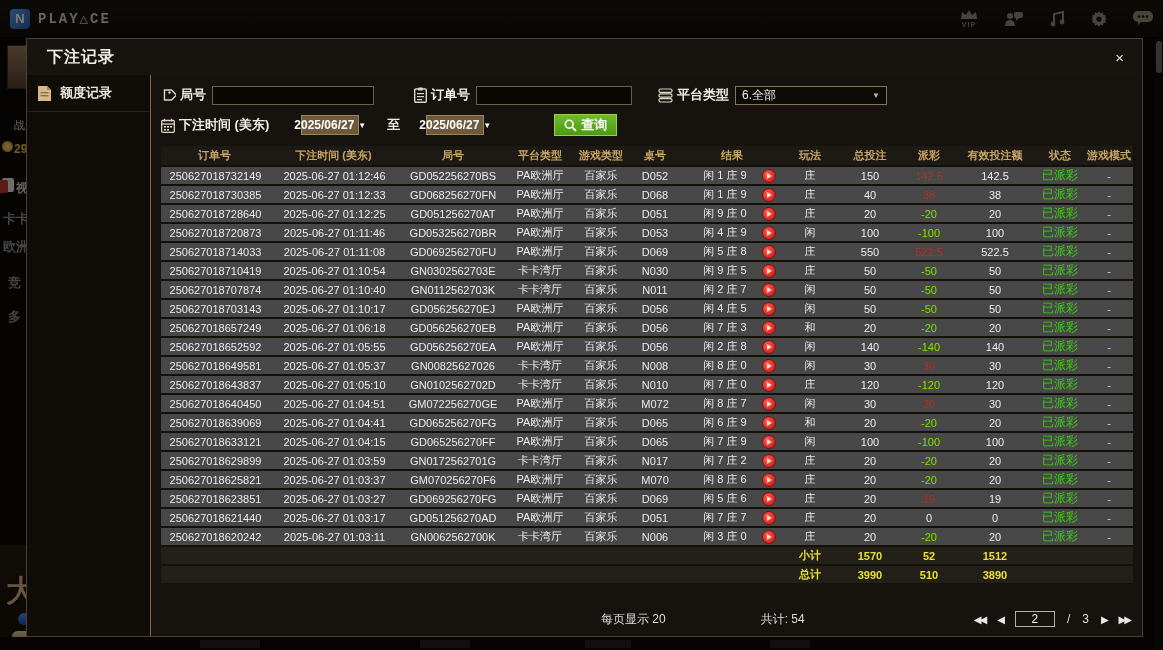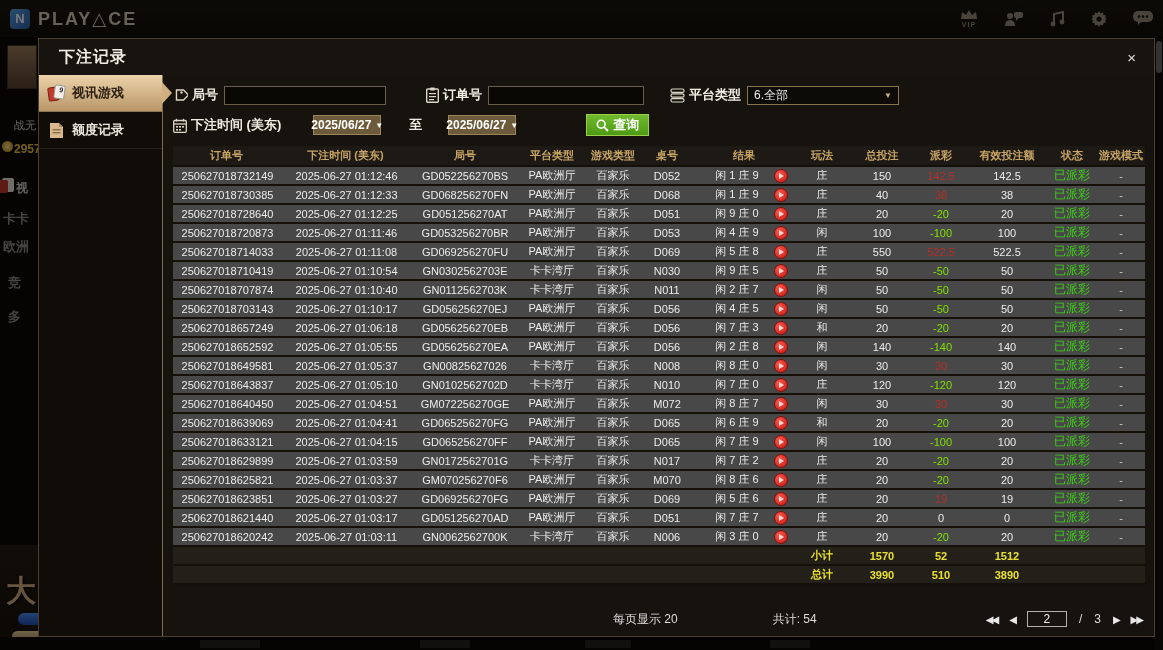--- a/index.html
+++ b/index.html
@@ -2,21 +2,21 @@
 <html><head>
 <meta charset="utf-8">
 <style>
   * { margin:0; padding:0; box-sizing:border-box; }
   html,body { width:1163px; height:650px; background:#000; font-family:"Liberation Sans","DejaVu Sans",sans-serif; }
   .screen { position:relative; width:1163px; height:650px; overflow:hidden; background:#0b0906; }
 
   
   .topbar { position:absolute; left:0; top:0; width:1163px; height:38px; background:linear-gradient(#1b1710,#120f09); display:flex; align-items:center; padding:0 10px; border-bottom:1px solid #060503; z-index:1; }
   .logo-mark { width:20px; height:20px; border-radius:4px; background:linear-gradient(135deg,#5aa0e8,#2b5fa8); color:#fff; font-weight:bold; font-size:13px; display:flex; align-items:center; justify-content:center; margin-right:8px; }
-  .brand { color:#d8cdb8; font-size:18px; font-weight:bold; letter-spacing:2px; }
+  .brand { color:#d8cdb8; font-size:14px; font-weight:bold; letter-spacing:2px;font-family:Liberation Mono, monospace; }
   .topbar-icons { margin-left:auto; display:flex; align-items:center; gap:26px; padding-right:0; }
   .tb-icon { color:#9a8f7c; display:flex; flex-direction:column; align-items:center; line-height:1; }
   .tb-icon svg { display:block; }
   .vip-label { font-size:7px; color:#9a8f7c; font-weight:bold; margin-top:1px; letter-spacing:1px;}
 
   .bg-left { position:absolute; left:0; top:38px; width:180px; height:612px; z-index:1; }
   .avatar { position:absolute; left:7px; top:7px; width:30px; height:44px; background:linear-gradient(#9a7b5a,#5a4330); border:1px solid #3a2e20; }
   .frag { position:absolute; white-space:nowrap; }
   .frag-name { left:14px; top:80px; color:#cfcfcf; font-size:11px; }
   .frag-balance { left:14px; top:104px; color:#f0c040; font-size:12px; font-weight:bold; }
@@ -34,21 +34,21 @@
   .promo-pill-gold { position:absolute; left:12px; top:86px; width:64px; height:11px; border-radius:6px; background:linear-gradient(#e8d0a0,#b08c50); }
   .bg-bottom { position:absolute; left:0; top:637px; width:1163px; height:13px; background:#0c0a07; z-index:1; }
   .bg-bottom .blk { position:absolute; top:3px; height:8px; background:#26231e; }
   .scroll-strip { position:absolute; right:0; top:38px; width:8px; height:612px; background:#12100c; z-index:1; }
   .scroll-thumb { position:absolute; right:1px; top:3px; width:6px; height:32px; background:#6a6a6a; border-radius:3px; }
 
   
   .overlay { position:absolute; inset:0; background:rgba(0,0,0,0.52); z-index:5; }
 
   
-  .modal { position:absolute; left:38px; top:38px; width:1117px; height:599px; background:#16130e; border:1px solid #4a3f30; z-index:10; display:flex; flex-direction:column; }
+  .modal { position:absolute; left:26px; top:38px; width:1117px; height:599px; background:#16130e; border:1px solid #4a3f30; z-index:10; display:flex; flex-direction:column; }
   .modal-header { height:36px; flex:0 0 36px; display:flex; align-items:center; padding:0 14px 0 20px; background:#17140f; }
   .modal-title { color:#f2ede4; font-size:16px; font-weight:bold; letter-spacing:1px; }
   .modal-close { margin-left:auto; color:#e0e0e0; font-size:15px; cursor:pointer; line-height:1; padding:2px 4px; }
   .modal-body { flex:1; display:flex; min-height:0; }
 
   
   .sidebar { width:124px; flex:0 0 124px; background:#100d08; border-right:1px solid #7d6a50; display:flex; flex-direction:column; }
   .tab { position:relative; height:37px; display:flex; align-items:center; gap:7px; padding-left:9px; color:#e8e4da; font-size:13px; font-weight:bold; border-bottom:1px solid #262119; cursor:pointer; }
   .tab.active { background:linear-gradient(180deg,#ecd2aa,#b99768); color:#2b2013; border-bottom:1px solid #8a7456; z-index:3; }
   .tab.active::after { content:''; position:absolute; right:-10px; top:50%; transform:translateY(-50%); border-top:11px solid transparent; border-bottom:11px solid transparent; border-left:10px solid #cfae80; }
@@ -60,21 +60,21 @@
 
   
   .main { flex:1; display:flex; flex-direction:column; padding:0 10px; min-width:0; }
   .filters { margin-top:7px; }
   .f-row { display:flex; align-items:center; height:26px; }
   .f-label { color:#f0ece2; font-size:13px; font-weight:bold; white-space:nowrap; }
   .f-ic { margin-right:4px; display:flex; color:#ddd5c5; }
   .txt-input { width:162px; height:19px; background:#0a0805; border:1px solid #6b5f4c; color:#eee; font-size:12px; padding:0 4px; margin-left:6px; }
   .select { width:152px; height:19px; background:#0d0b07; border:1px solid #8a7450; color:#eee; font-size:12px; display:flex; align-items:center; margin-left:6px; padding:0 6px; cursor:pointer; }
   .select .arrow { margin-left:auto; font-size:8px; color:#cbb088; }
-  .date-btn { width:68px; height:20px; background:#6d5a3a; border:1px solid #9b835a; color:#fff; font-size:12px; font-weight:bold; display:flex; align-items:center; justify-content:center; gap:4px; cursor:pointer; }
+  .date-btn { width:58px; height:20px; background:#6d5a3a; border:1px solid #9b835a; color:#fff; font-size:12px; font-weight:bold; display:flex; align-items:center; justify-content:center; gap:4px; cursor:pointer; }
   .date-btn .arrow { font-size:8px; color:#fff; }
   .to-label { color:#f0ece2; font-size:13px; font-weight:bold; }
   .search-btn { height:22px; padding:0 9px; background:linear-gradient(#71ba2f,#4d9a15); border:1px solid #9ccf45; color:#fff; font-size:13px; font-weight:bold; display:flex; align-items:center; gap:4px; cursor:pointer; }
 
   
   .table-wrap { margin-top:8px; }
   table { width:100%; border-collapse:collapse; table-layout:fixed; }
   th { height:20px; background:#1d1914; color:#c8a566; font-size:11px; font-weight:bold; white-space:nowrap; overflow:hidden; border-bottom:2px solid #141009; }
   td { height:19px; background:#484848; color:#ececec; font-size:11px; white-space:nowrap; overflow:hidden; border-bottom:2px solid #151108; padding:0 2px; text-align:center; }
   .c-l { text-align:center; padding-left:4px; }
@@ -175,27 +175,20 @@
 
   <div class="overlay"></div>
 
   <div class="modal">
     <div class="modal-header">
       <span class="modal-title">下注记录</span>
       <span class="modal-close">×</span>
     </div>
     <div class="modal-body">
       <div class="sidebar">
-        <div class="tab active">
-          <span class="cards-ic">
-              <span class="c1"></span>
-              <span class="c2">9</span>
-            </span>
-          <span>视讯游戏</span>
-        </div>
         <div class="tab">
           <span class="doc-ic">
             <svg width="13" height="15" viewBox="0 0 13 15">
                 <path d="M0 0 L9 0 L13 4 L13 15 L0 15 Z" fill="#d9b98c"></path>
                 <path d="M9 0 L9 4 L13 4 Z" fill="#a8895e"></path>
                 <rect x="2.5" y="6" width="8" height="1.4" fill="#8a6f48"></rect>
                 <rect x="2.5" y="9" width="8" height="1.4" fill="#8a6f48"></rect>
               </svg>
           </span>
           <span>额度记录</span>

